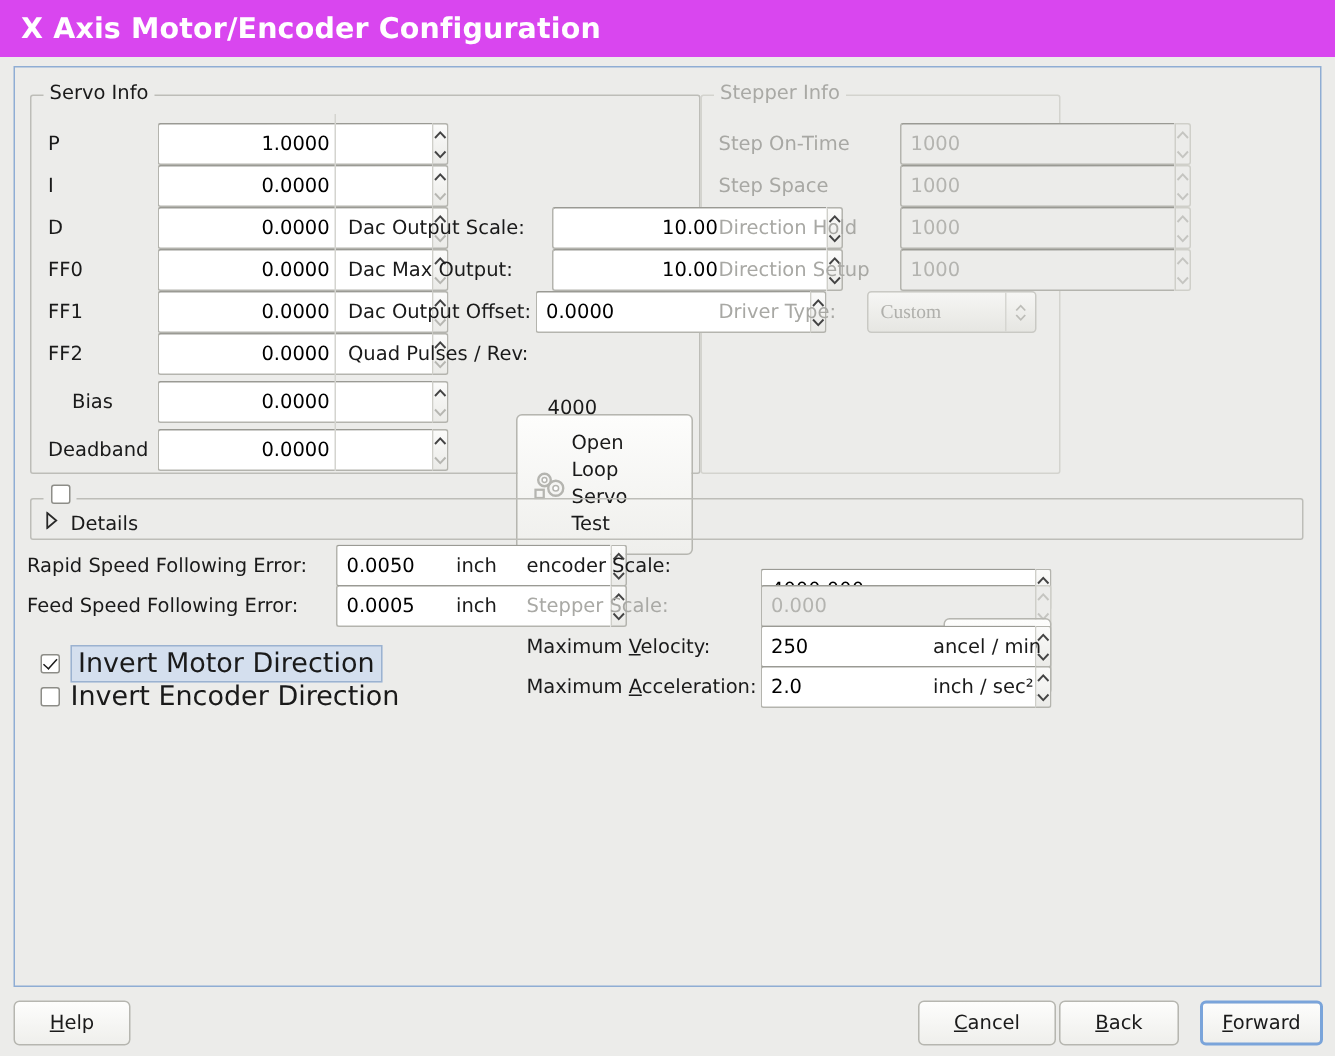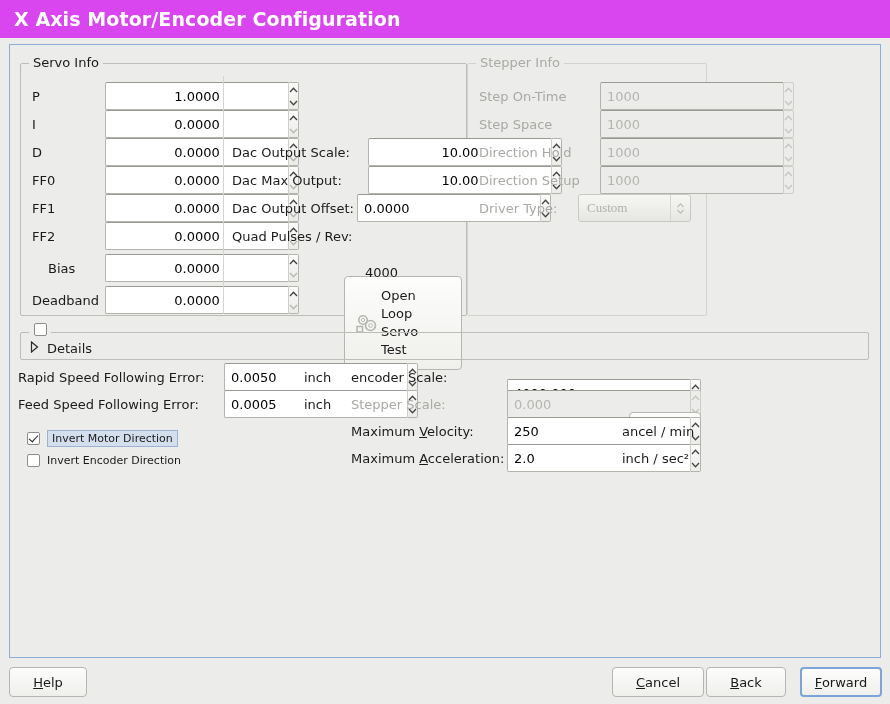--- a/index.html
+++ b/index.html
@@ -172,21 +172,21 @@
   }
   .cbx.checked::after {
     content:"";
     position:absolute; left:3px; top:0px;
     width:4px; height:8px;
     border:solid #1a1a1a;
     border-width:0 1.6px 1.6px 0;
     transform:rotate(42deg);
   }
   .chkrow { display:flex; align-items:center; gap:7px; position:absolute; }
-  .chklabel { font-size:11px; }
+  .chklabel { font-size:18px; }
   .chklabel.focusbox {
     background:#d4dfee;
     border:1px solid #9bb2d0;
     padding:1px 4px;
     margin:-1px 0;
   }
 
   
   .expander { position:absolute; display:flex; align-items:center; gap:8px; }
 

